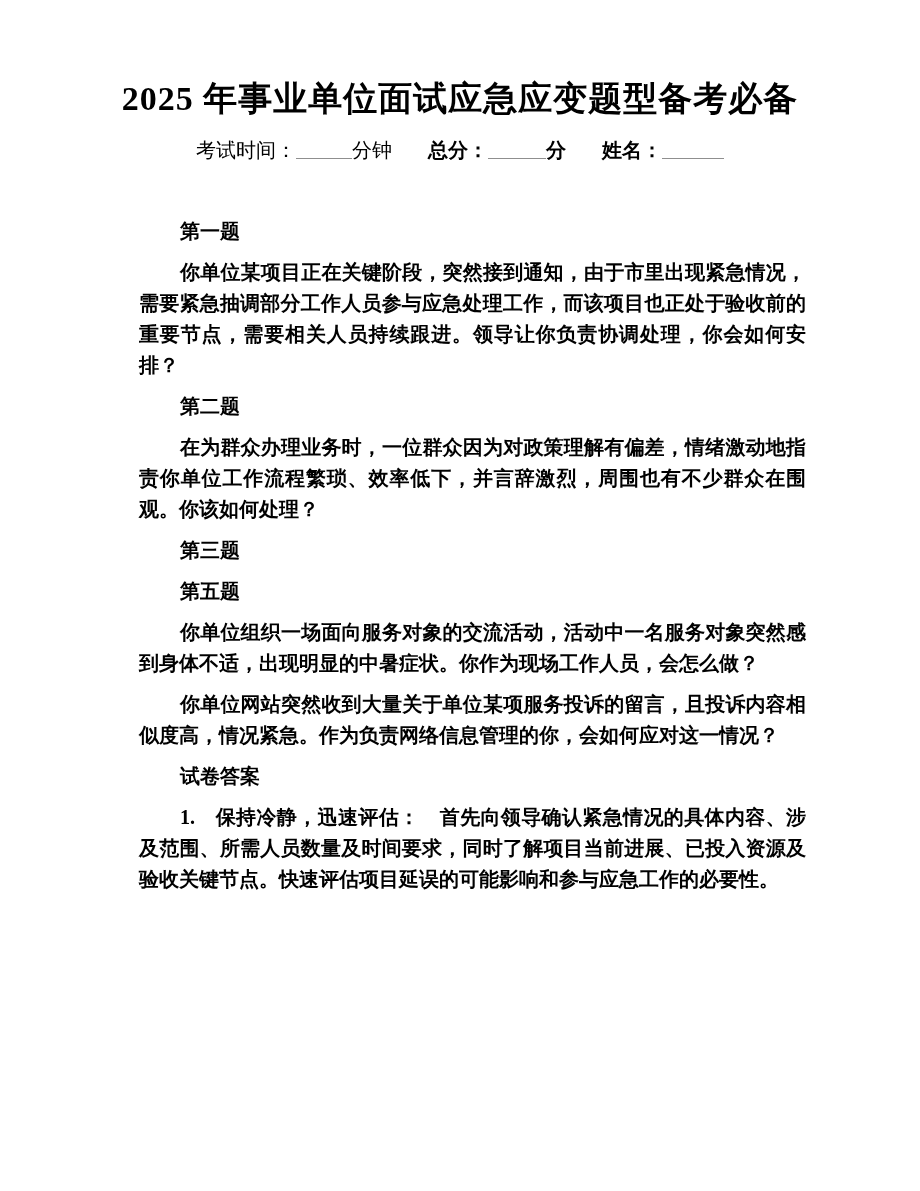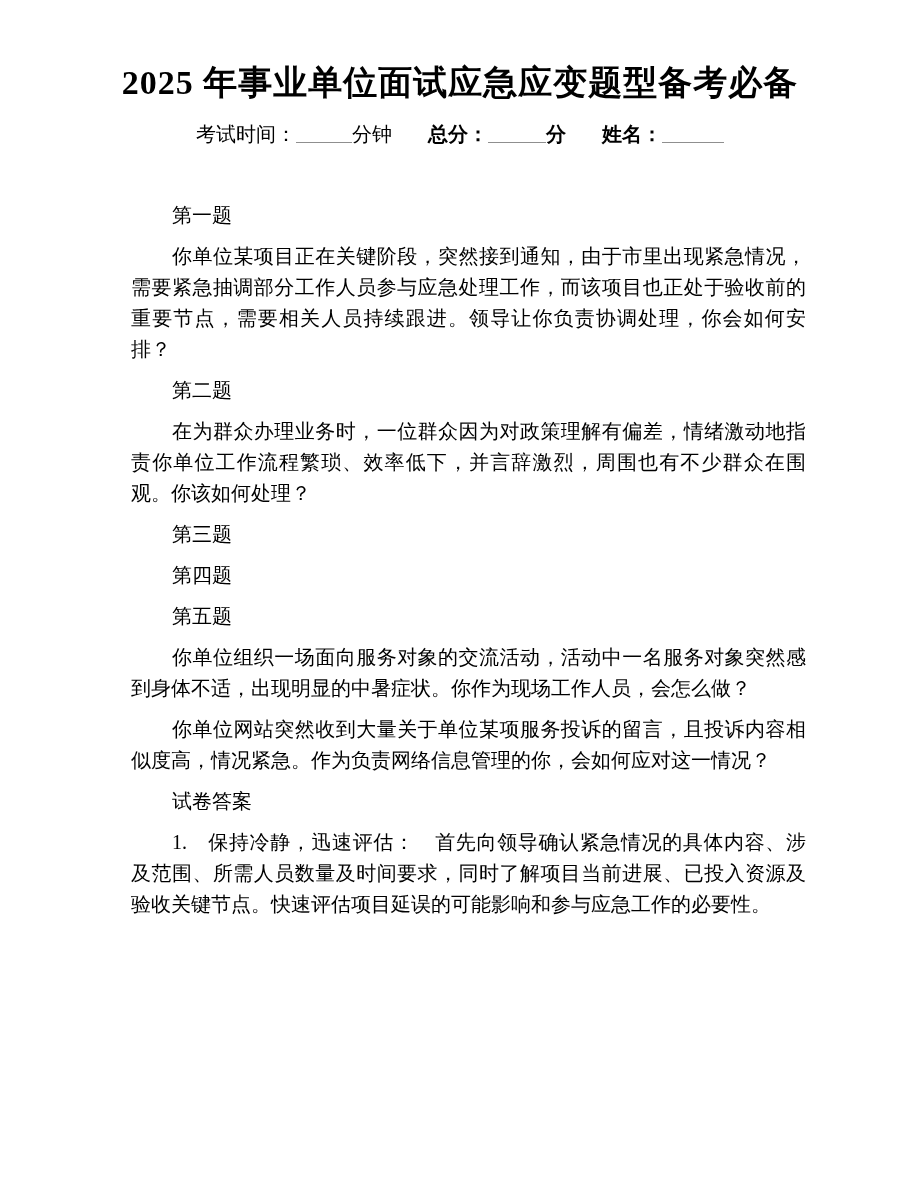--- a/index.html
+++ b/index.html
@@ -12,21 +12,21 @@
     width: 920px;
     height: 1191px;
     margin: 0 auto;
     background: #ffffff;
     color: #000000;
     font-family: "Liberation Serif", "DejaVu Serif", serif;
     overflow: hidden;
     box-sizing: border-box;
   }
   .doc-title {
-    margin: 62px 0 0 0;
+    margin: 78px 0 0 0;
     padding: 0;
     text-align: center;
     font-size: 34px;
     line-height: 42px;
     font-weight: bold;
     letter-spacing: 1px;
   }
   .meta-line {
     margin-top: 16px;
     text-align: center;
@@ -45,23 +45,24 @@
   }
   .blank-line.w2 { width: 58px; }
   .blank-line.w3 { width: 62px; }
   .doc-body {
     margin: 52px 114px 0 127px;
     font-size: 20px;
     line-height: 31px;
     text-align: justify;
   }
   .doc-body p {
-    margin: 0 0 10px 4px;
+    margin: 0 0 10px 12px;
     padding: 0;
     text-indent: 41px;
+    font-weight: bold;
   }
 </style>
 </head>
 <body>
 
 <div class="page">
 
   <h1 class="doc-title">2025 年事业单位面试应急应变题型备考必备</h1>
 
   <div class="meta-line">
@@ -71,21 +72,20 @@
   <div class="doc-body">
 
     <p>第一题</p>
     <p>你单位某项目正在关键阶段，突然接到通知，由于市里出现紧急情况，需要紧急抽调部分工作人员参与应急处理工作，而该项目也正处于验收前的重要节点，需要相关人员持续跟进。领导让你负责协调处理，你会如何安排？</p>
 
     <p>第二题</p>
     <p>在为群众办理业务时，一位群众因为对政策理解有偏差，情绪激动地指责你单位工作流程繁琐、效率低下，并言辞激烈，周围也有不少群众在围观。你该如何处理？</p>
 
     <p>第三题</p>
 
-    <p>第四题</p>
     <p>第五题</p>
 
     <p>你单位组织一场面向服务对象的交流活动，活动中一名服务对象突然感到身体不适，出现明显的中暑症状。你作为现场工作人员，会怎么做？</p>
     <p>你单位网站突然收到大量关于单位某项服务投诉的留言，且投诉内容相似度高，情况紧急。作为负责网络信息管理的你，会如何应对这一情况？</p>
 
     <p>试卷答案</p>
 
     <p>1.　保持冷静，迅速评估：　首先向领导确认紧急情况的具体内容、涉及范围、所需人员数量及时间要求，同时了解项目当前进展、已投入资源及验收关键节点。快速评估项目延误的可能影响和参与应急工作的必要性。</p>
 
   </div>

